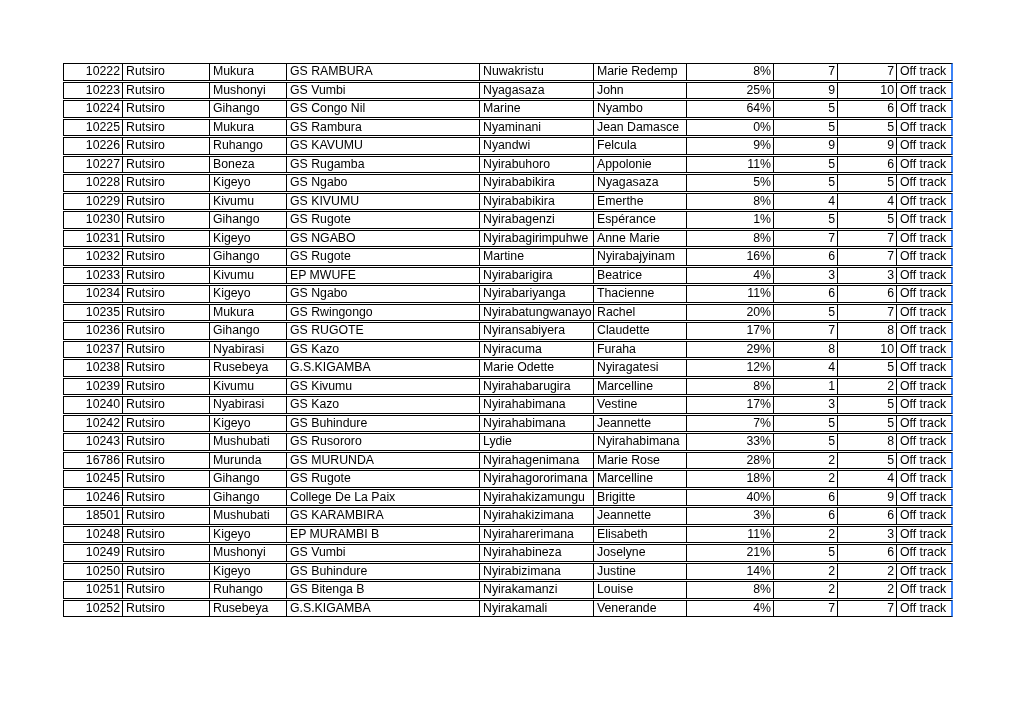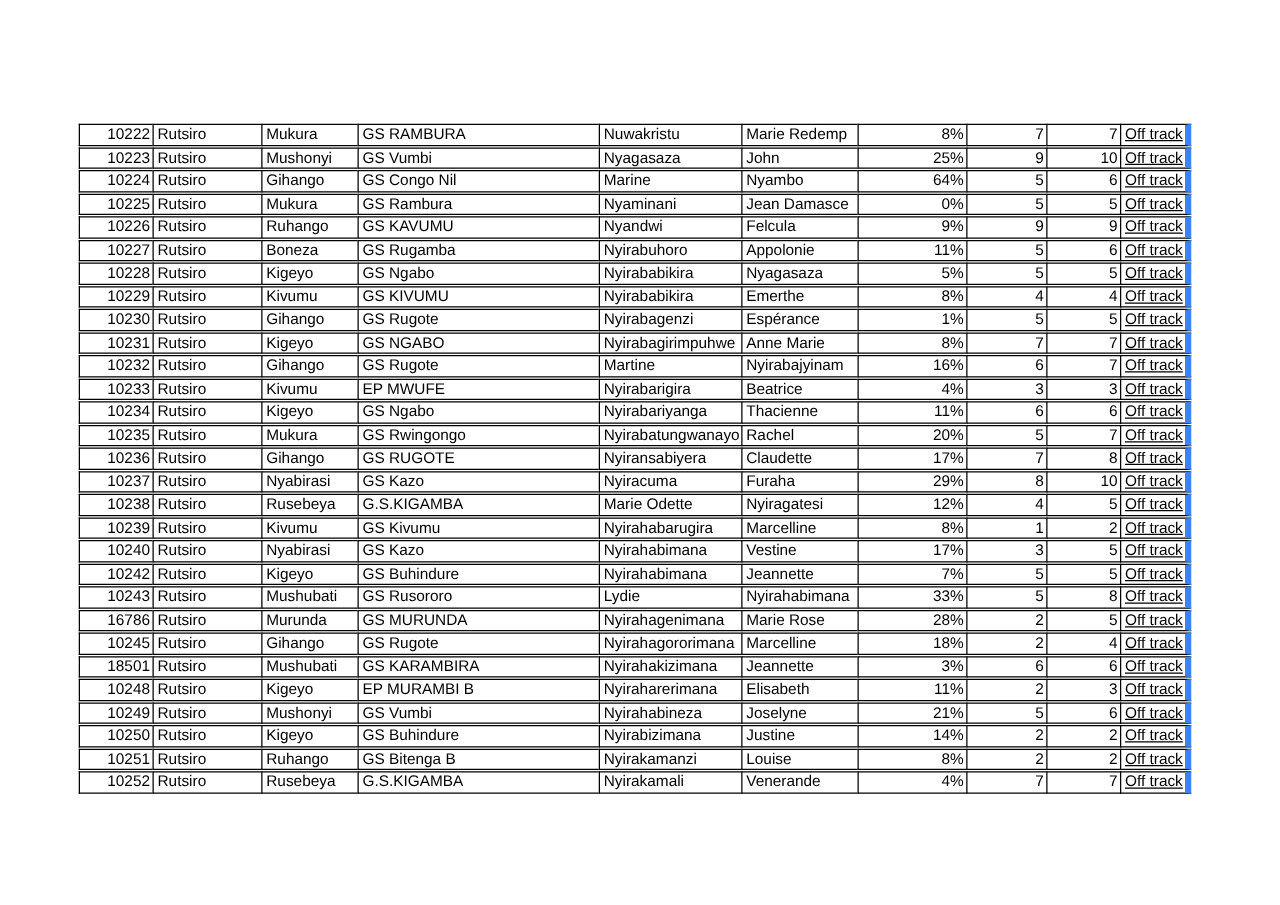--- a/index.html
+++ b/index.html
@@ -8,21 +8,20 @@
     background: #ffffff;
     width: 1024px;
     height: 724px;
     overflow: hidden;
     font-family: "Liberation Sans", sans-serif;
   }
   .sheet {
     position: absolute;
     left: 63px;
     top: 62px;
-    margin-top: 36px;
   }
   table.data-table {
     border-collapse: separate;
     border-spacing: 0 1px;
     table-layout: fixed;
     width: 890px;
   }
   table.data-table td {
     box-sizing: border-box;
     height: 17.5px;
@@ -32,22 +31,21 @@
     padding: 0 2px 0 3px;
     font-size: 12.3px;
     line-height: 15px;
     color: #000;
     white-space: nowrap;
     overflow: hidden;
     vertical-align: middle;
     background: #fff;
   }
   table.data-table td:last-child {
-    border-right: 5px solid #3b82f6;
-    text-decoration: underline;
+    border-right: 2px solid #3b82f6;
   }
   td.c0 { font-size: 10.8px; text-align: right; padding-right: 4px; }
   td.c6, td.c7, td.c8 { text-align: right; padding-right: 4px; }
 </style>
 </head>
 <body>
 
 <div class="sheet">
   <table class="data-table">
     <colgroup>
@@ -333,20 +331,32 @@
           <td class="c2">Gihango</td>
           <td class="c3">GS Rugote</td>
           <td class="c4">Nyirahagororimana</td>
           <td class="c5">Marcelline</td>
           <td class="c6">18%</td>
           <td class="c7">2</td>
           <td class="c8">4</td>
           <td class="c9">Off track</td>
         </tr>
         <tr>
+          <td class="c0">10246</td>
+          <td class="c1">Rutsiro</td>
+          <td class="c2">Gihango</td>
+          <td class="c3">College De La Paix</td>
+          <td class="c4">Nyirahakizamungu</td>
+          <td class="c5">Brigitte</td>
+          <td class="c6">40%</td>
+          <td class="c7">6</td>
+          <td class="c8">9</td>
+          <td class="c9">Off track</td>
+        </tr>
+        <tr>
           <td class="c0">18501</td>
           <td class="c1">Rutsiro</td>
           <td class="c2">Mushubati</td>
           <td class="c3">GS KARAMBIRA</td>
           <td class="c4">Nyirahakizimana</td>
           <td class="c5">Jeannette</td>
           <td class="c6">3%</td>
           <td class="c7">6</td>
           <td class="c8">6</td>
           <td class="c9">Off track</td>

